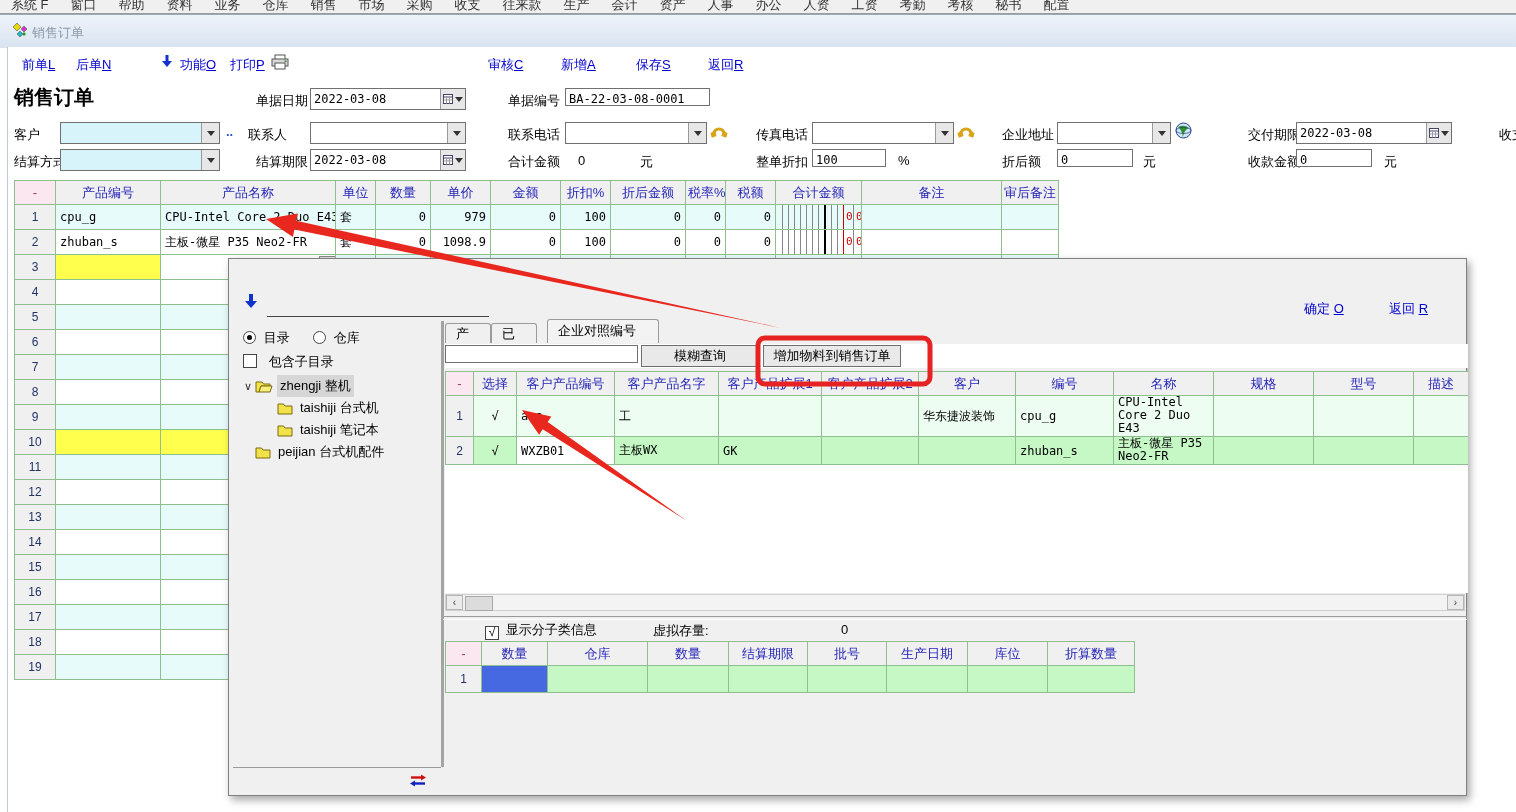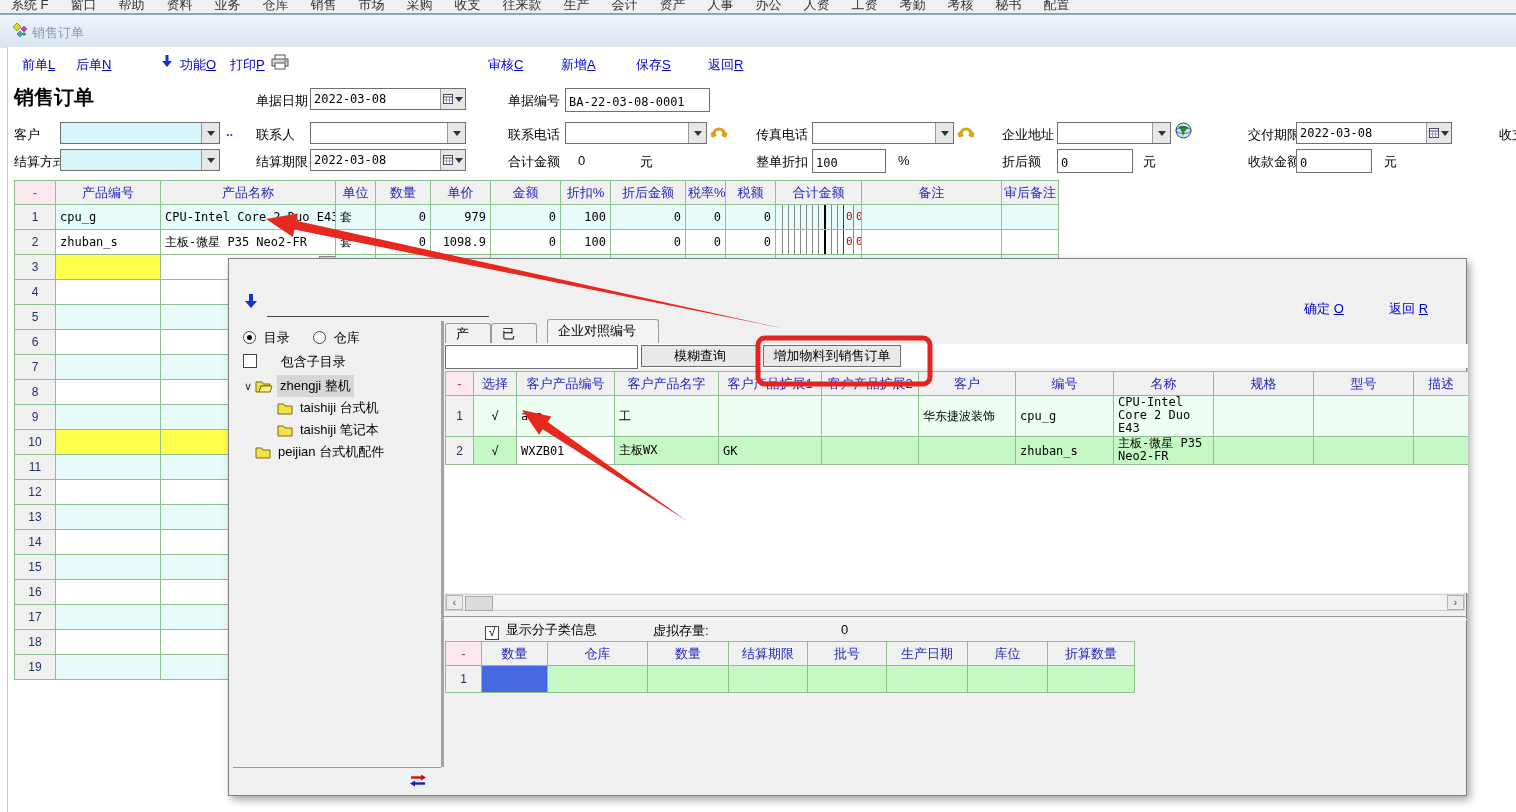--- a/index.html
+++ b/index.html
@@ -22,21 +22,21 @@
   
   .flabel{position:absolute;font-size:13px;color:#000;white-space:nowrap;}
   .ftitle{position:absolute;font-size:20px;font-weight:bold;white-space:nowrap;}
   .combo{position:absolute;height:22px;background:#fff;border:1px solid #707070;display:flex;box-sizing:border-box;}
   .combo.blue{background:#d8f4fb;}
   .combo .val{flex:1;font-size:12px;padding:3px 3px 0 3px;overflow:hidden;white-space:nowrap;
               font-family:"DejaVu Sans Mono","Liberation Sans",monospace;}
   .combo .cbtn{width:17px;background:#e7e7e7;border-left:1px solid #9a9a9a;display:flex;align-items:center;justify-content:center;}
   .combo .cbtn.wide{width:24px;gap:2px;}
   .adown{width:0;height:0;border-left:4px solid transparent;border-right:4px solid transparent;border-top:5px solid #333;}
-  .textin{position:absolute;height:24px;border:1px solid #707070;background:#fff;font-size:12px;
+  .textin{position:absolute;height:18px;border:1px solid #707070;background:#fff;font-size:12px;
           font-family:"DejaVu Sans Mono","Liberation Sans",monospace;padding:3px 3px 0 3px;box-sizing:border-box;white-space:nowrap;overflow:hidden;}
   .dots{position:absolute;color:#2255cc;font-weight:bold;}
   
   .gridwrap{position:absolute;left:14px;top:180px;z-index:5;}
   .gt{border-collapse:collapse;table-layout:fixed;}
   .gt th{background:#f0f0f0;color:#2424b8;font-size:13px;font-weight:normal;border:1px solid #8fbf8f;
          height:23px;padding:0 2px;overflow:hidden;white-space:nowrap;}
   .gt th.hcorner{background:#fbe7f0;color:#aa3355;}
   .gt td{border:1px solid #8fbf8f;font-size:12px;font-family:"DejaVu Sans Mono","Liberation Sans",monospace;
          padding:1px 4px;overflow:hidden;white-space:nowrap;position:relative;background:#fff;}
@@ -177,21 +177,21 @@
 
     <span class="flabel" style="left:14px;top:126px">客户</span>
     <div class="combo blue" style="left:60px;top:122px;width:160px">
       <span class="val"></span>
         <span class="cbtn">
           <span class="adown"></span>
         </span>
     </div>
     <span class="dots" style="left:226px;top:124px">..</span>
 
-    <span class="flabel" style="left:256px;top:126px">联系人</span>
+    <span class="flabel" style="left:248px;top:126px">联系人</span>
     <div class="combo" style="left:310px;top:122px;width:156px">
       <span class="val"></span>
         <span class="cbtn">
           <span class="adown"></span>
         </span>
     </div>
 
     <span class="flabel" style="left:508px;top:126px">联系电话</span>
     <div class="combo" style="left:565px;top:122px;width:142px">
       <span class="val"></span>
@@ -681,21 +681,21 @@
       <span style="position:absolute;left:10px;top:8px">
         <span class="radio checked"></span>
         <span class="flabel" style="position:static;margin-left:4px">目录</span>
       </span>
       <span style="position:absolute;left:80px;top:8px">
         <span class="radio"></span>
         <span class="flabel" style="position:static;margin-left:4px">仓库</span>
       </span>
       <span style="position:absolute;left:10px;top:32px">
         <span class="cbx"></span>
-        <span class="flabel" style="position:static;margin-left:20px">包含子目录</span>
+        <span class="flabel" style="position:static;margin-left:8px">包含子目录</span>
       </span>
       <div style="position:absolute;left:2px;top:54px;right:2px">
           <div class="titem" style="padding-left:6px">
             <span class="tw">∨</span>
             <svg class="fold" width="18" height="14" viewBox="0 0 18 14">
               <path d="M1 13 V3 h6 l1.5 2 H15 v2 H6 L4 13z" fill="#f2e24a" stroke="#7a6a10"></path>
               <path d="M4 13 L6 7 h11 l-2 6z" fill="#f8ee7a" stroke="#7a6a10"></path>
             </svg>
             <span class="tlabel tsel">zhengji 整机</span>
           </div>

